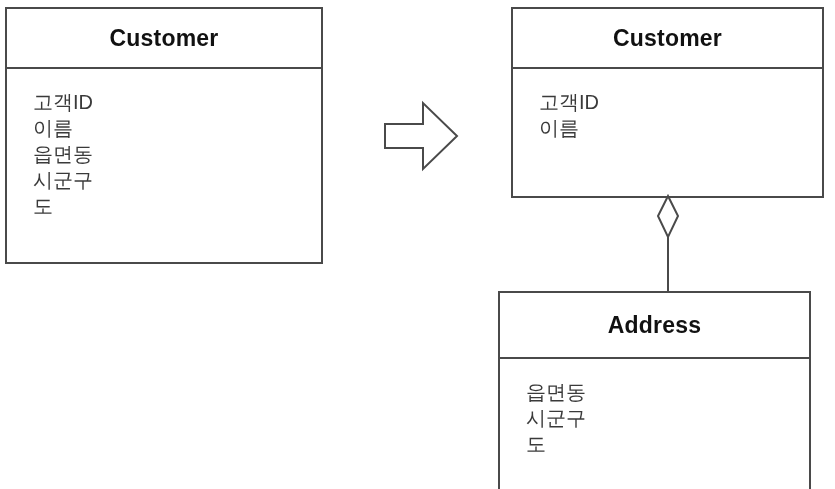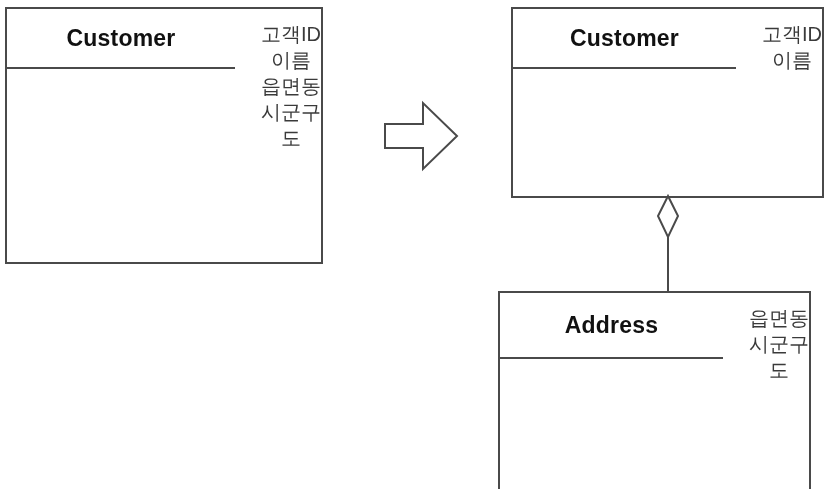--- a/index.html
+++ b/index.html
@@ -20,40 +20,39 @@
     overflow: hidden;
   }
 
   
   .uml-class {
     position: absolute;
     box-sizing: border-box;
     background: #ffffff;
     border: 2px solid #4a4a4a;
     display: flex;
-    flex-direction: row;
-    text-align: center;
+    flex-direction: column;
   }
   .uml-class-name {
     box-sizing: border-box;
     width: 100%;
     border-bottom: 2px solid #4a4a4a;
     display: flex;
     align-items: center;
     justify-content: center;
     font-size: 23px;
     font-weight: bold;
     letter-spacing: 0.2px;
     color: #111111;
     white-space: nowrap;
   }
   .uml-attributes {
     box-sizing: border-box;
     flex: 1 1 auto;
-    padding: 12px 0 0 26px;
+    padding: 20px 0 0 26px;
   }
   .uml-attr {
     font-size: 20px;
     line-height: 26px;
     color: #3a3a3a;
     white-space: nowrap;
   }
 
   
   #class-customer-before {

